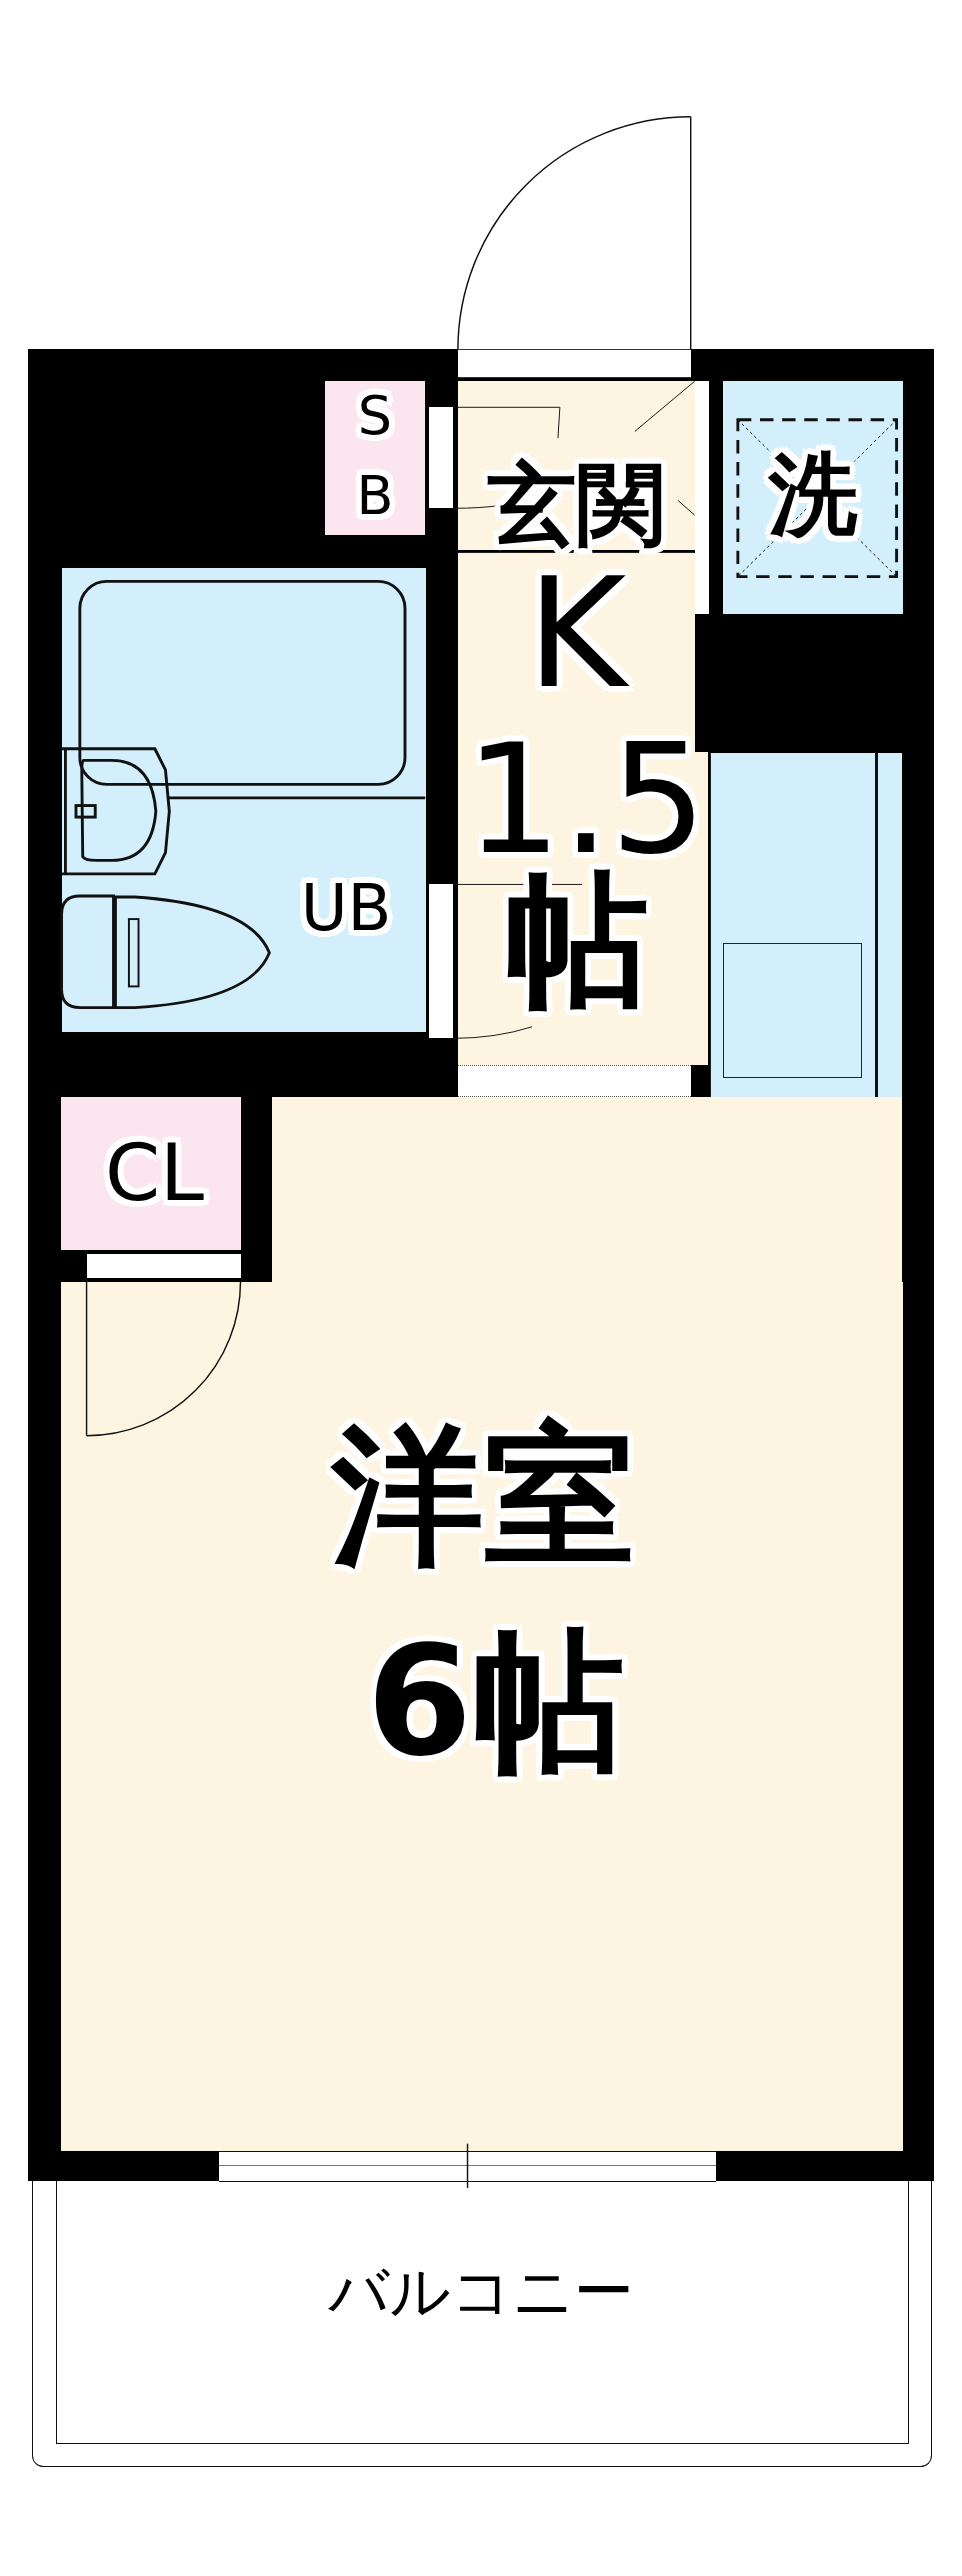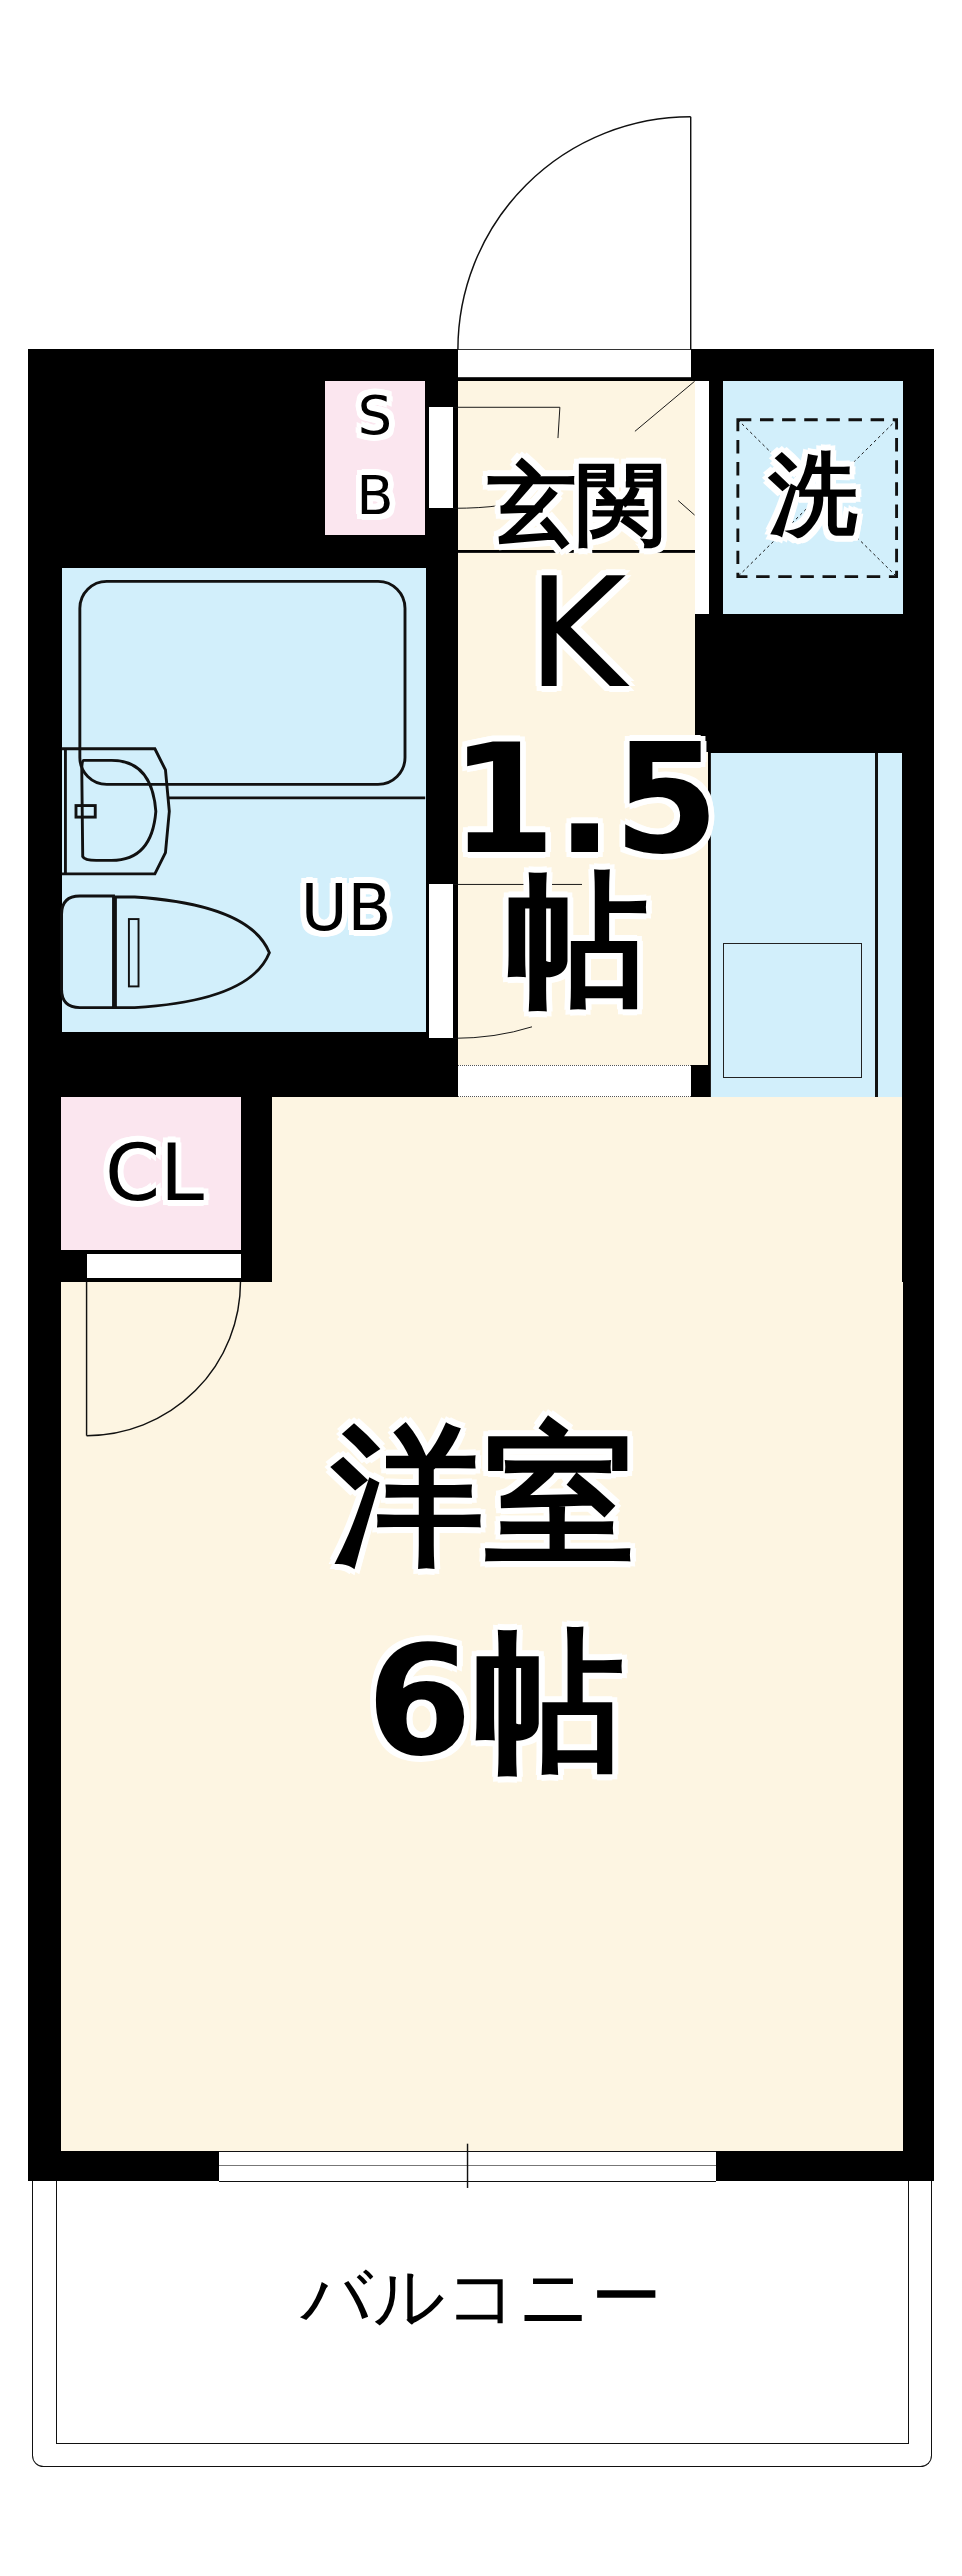--- a/index.html
+++ b/index.html
@@ -110,24 +110,24 @@
 </svg>
 
 <div class="label" style="left:325px; top:389px; width:100px; font-size:54px; font-weight:normal;">S</div>
 <div class="label" style="left:325px; top:469px; width:100px; font-size:54px; font-weight:normal;">B</div>
 
 <div class="label" style="left:458px; top:416px; width:237px; font-size:89px;margin-top:44px;">玄関</div>
 
 <div class="label" style="left:723px; top:450px; width:180px; font-size:89px;">洗</div>
 
 <div class="label" style="left:458px; top:558px; width:237px; font-size:152px; font-weight:normal;">K</div>
-<div class="label" style="left:450px; top:724px; width:237px; font-size:152px; font-weight:bold;">1.5</div>
+<div class="label" style="left:465px; top:724px; width:237px; font-size:152px; font-weight:normal;">1.5</div>
 <div class="label" style="left:458px; top:868px; width:237px; font-size:144px;">帖</div>
 
 <div class="label" style="left:269px; top:876px; width:154px; font-size:64px; font-weight:normal;">UB</div>
 
 <div class="label" style="left:61px; top:1134px; width:187px; font-size:79px; font-weight:normal;">CL</div>
 
 <div class="label" style="left:272px; top:1420px; width:423px; font-size:152px;">洋室</div>
 <div class="label" style="left:284px; top:1626px; width:423px; font-size:152px;">6帖</div>
 
-<div class="label plain" style="left:219px; top:2261px; width:524px; font-size:71px;">バルコニー</div>
+<div class="label plain" style="left:219px; top:2261px; width:524px; font-size:60px;">バルコニー</div>
 
 
 </body></html>

